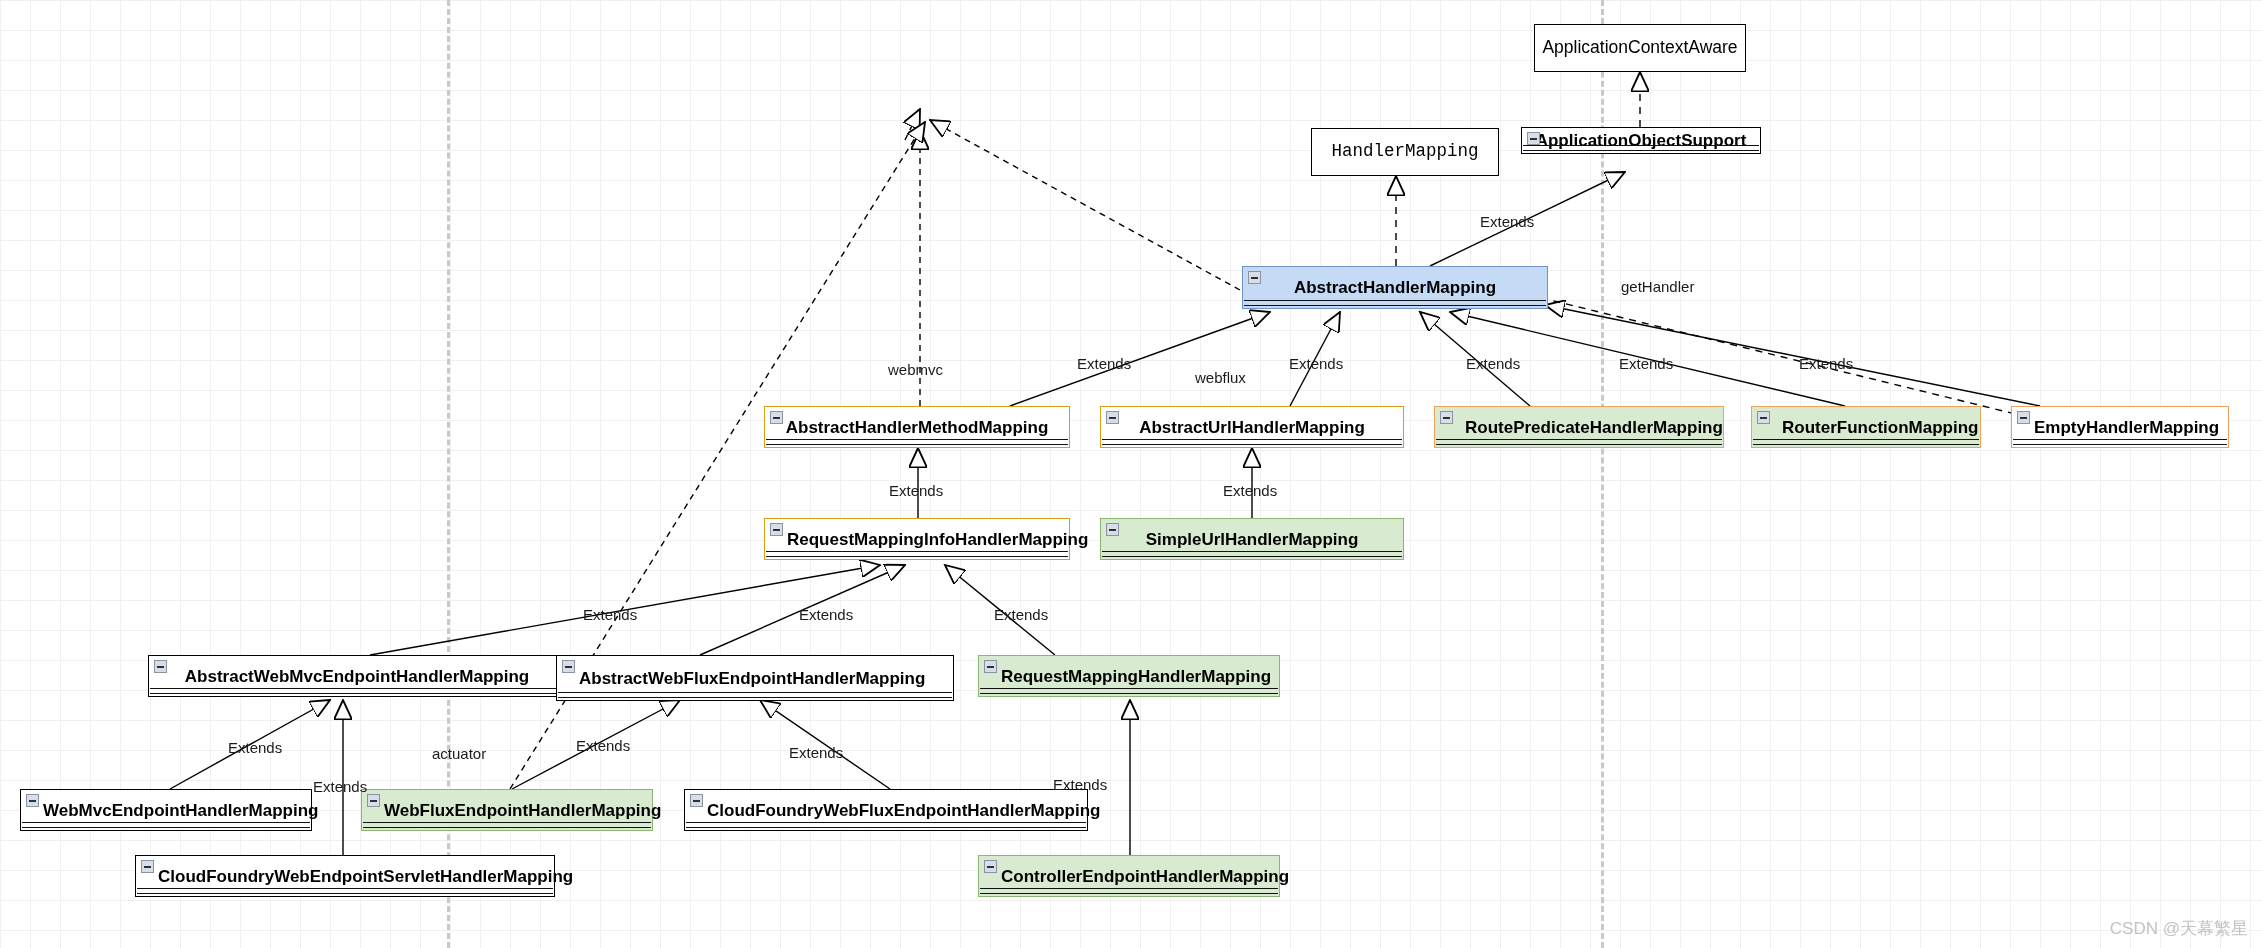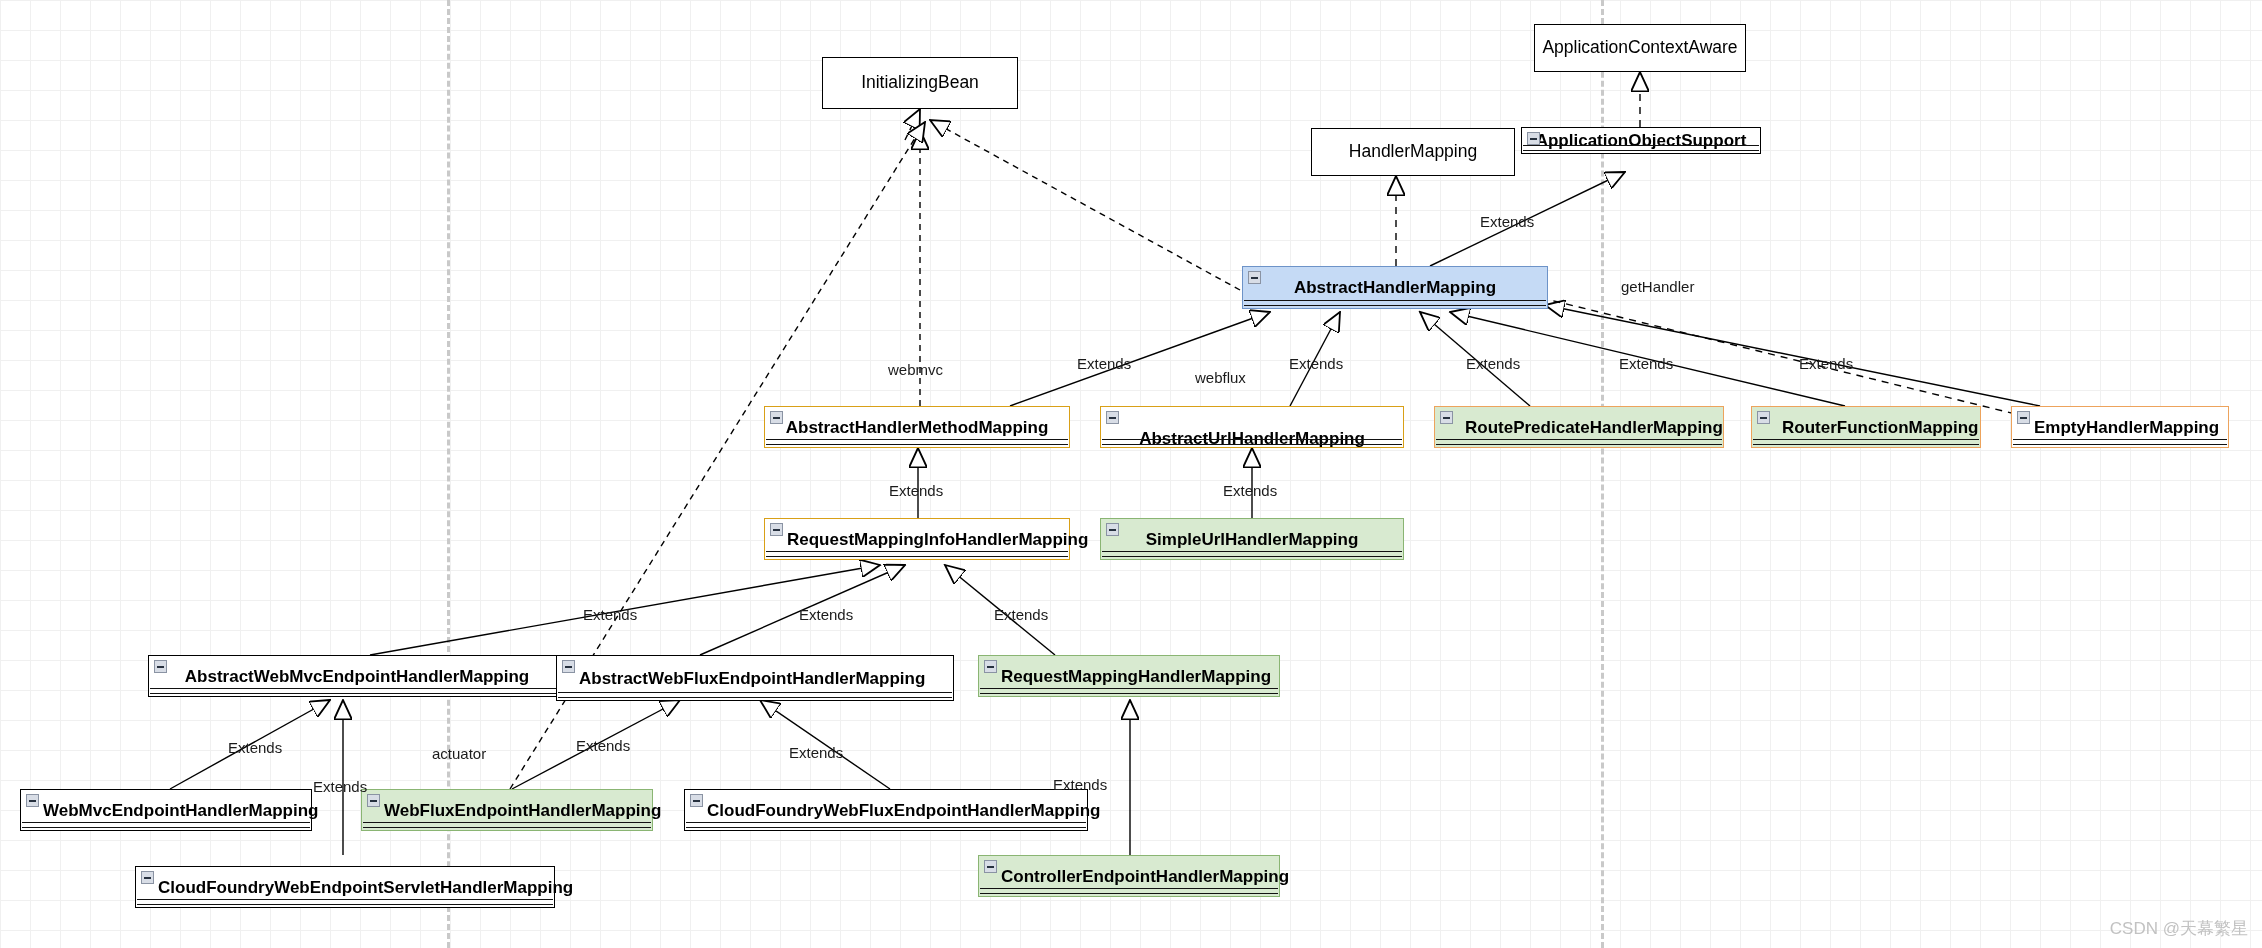--- a/index.html
+++ b/index.html
@@ -160,48 +160,45 @@
       <path d="M 170 789 L 330 700" marker-end="url(#tri)"></path>
       <path d="M 343 855 L 343 700" marker-end="url(#tri)"></path>
 
       <path d="M 512 789 L 680 700" marker-end="url(#tri)"></path>
       <path d="M 890 789 L 760 700" marker-end="url(#tri)"></path>
 
       <path d="M 1130 855 L 1130 700" marker-end="url(#tri)"></path>
     </g>
   </svg>
 
-  <div class="node iface" style="left:822px; top:57px; width:196px; height:52px;">
-    <span class="title">InitializingBean</span>
-  </div>
 
   <div class="node iface" style="left:1534px; top:24px; width:212px; height:48px;">
     <span class="title">ApplicationContextAware</span>
   </div>
 
-  <div class="node iface" style="left:1311px; top:128px; width:204px; height:48px;">
+  <div class="node iface" style="left:1311px; top:128px; width:188px; height:48px;font-family:Liberation Mono, monospace;">
     <span class="title">HandlerMapping</span>
   </div>
 
   <div class="node cls" style="left:1521px; top:127px; width:240px; height:27px;">
     <span class="minus"></span>
     <span class="title">ApplicationObjectSupport</span>
   </div>
 
   <div class="node cls sel" style="left:1242px; top:266px; width:306px; height:43px;">
     <span class="minus"></span>
     <span class="title">AbstractHandlerMapping</span>
   </div>
 
   <div class="node cls gold" style="left:764px; top:406px; width:306px; height:42px;">
     <span class="minus"></span>
     <span class="title">AbstractHandlerMethodMapping</span>
   </div>
 
-  <div class="node cls gold" style="left:1100px; top:406px; width:304px; height:42px;align-items:flex-end;">
+  <div class="node cls gold" style="left:1100px; top:406px; width:304px; height:42px;">
     <span class="minus"></span>
     <span class="title">AbstractUrlHandlerMapping</span>
   </div>
 
   <div class="node cls greenorange lefty" style="left:1434px; top:406px; width:290px; height:42px;">
     <span class="minus"></span>
     <span class="title">RoutePredicateHandlerMapping</span>
   </div>
 
   <div class="node cls greenorange lefty" style="left:1751px; top:406px; width:230px; height:42px;">
@@ -247,21 +244,21 @@
   <div class="node cls green lefty" style="left:361px; top:789px; width:292px; height:42px;">
     <span class="minus"></span>
     <span class="title">WebFluxEndpointHandlerMapping</span>
   </div>
 
   <div class="node cls lefty" style="left:684px; top:789px; width:404px; height:42px;">
     <span class="minus"></span>
     <span class="title">CloudFoundryWebFluxEndpointHandlerMapping</span>
   </div>
 
-  <div class="node cls lefty" style="left:135px; top:855px; width:420px; height:42px;margin-top:11px;">
+  <div class="node cls lefty" style="left:135px; top:855px; width:420px; height:42px;">
     <span class="minus"></span>
     <span class="title">CloudFoundryWebEndpointServletHandlerMapping</span>
   </div>
 
   <div class="node cls green lefty" style="left:978px; top:855px; width:302px; height:42px;">
     <span class="minus"></span>
     <span class="title">ControllerEndpointHandlerMapping</span>
   </div>
 
   <div class="lbl" style="left:888px;  top:362px;">webmvc</div>

